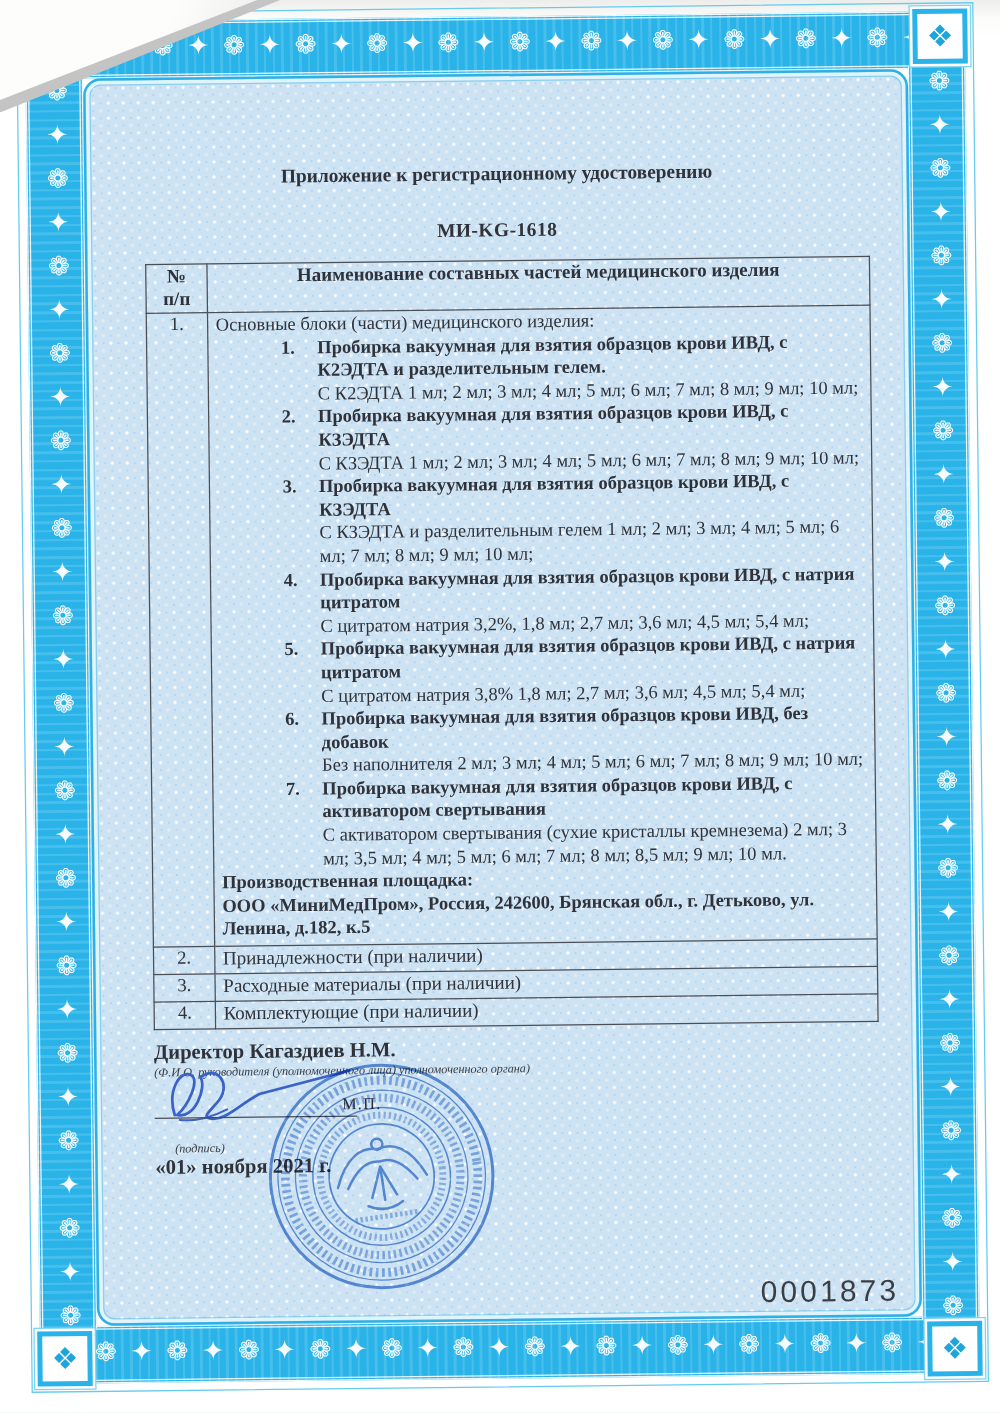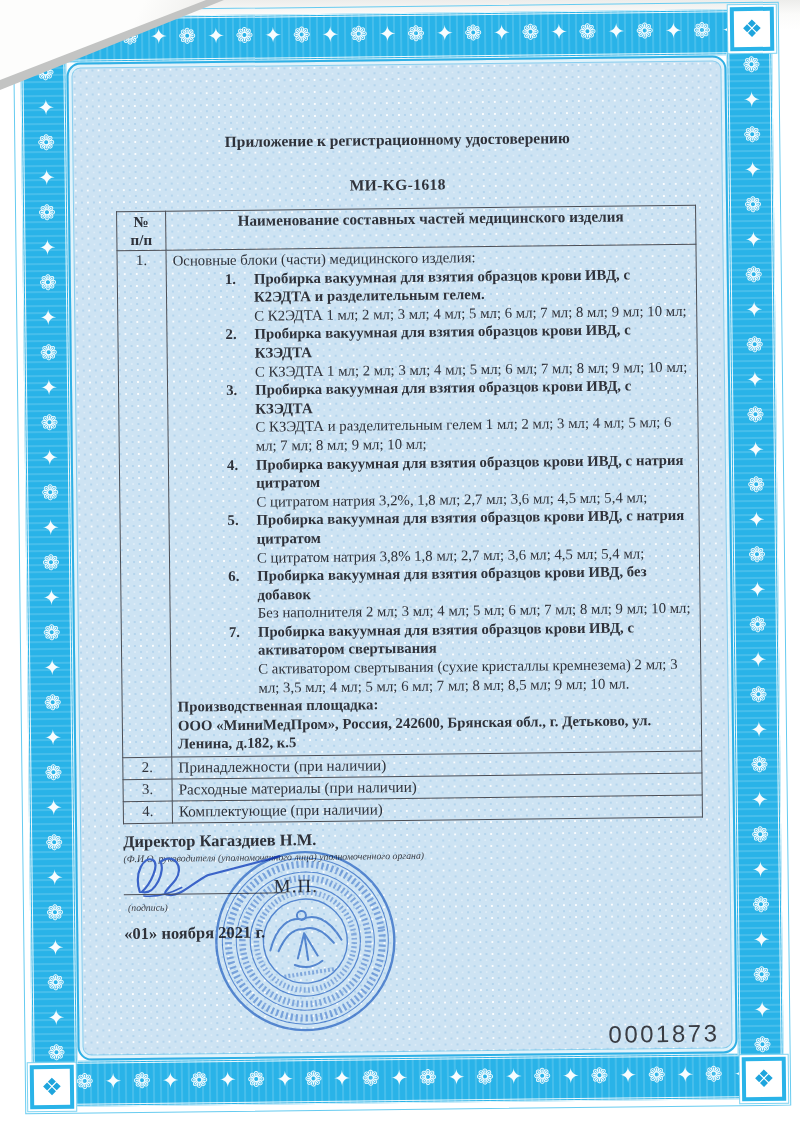--- a/index.html
+++ b/index.html
@@ -74,22 +74,22 @@
   .item .d { display:block; }
   .siteL, .siteA { margin:0; font-weight:bold; }
   td.rtxt { font-size:15.2px; padding:1px 6px 2px; }
 
   
   .sign { position:relative; margin:8px 0 0 46px; height:126px; width:420px; }
   .director { margin:0; font-weight:bold; font-size:16.5px; }
   .cap { margin:1px 0 0; font-style:italic; font-size:9.8px; color:#3a3d45; }
   .sig { position:absolute; left:6px; top:20px; width:160px; height:50px; }
   .sigline { position:absolute; left:0; top:62px; width:162px; border-bottom:1.4px solid #4c4e55; }
-  .mp { position:absolute; left:150px; top:45px; font-size:19px; letter-spacing:1px; }
-  .cap2 { position:absolute; left:0; top:66px; margin:4px; }
+  .mp { position:absolute; left:150px; top:45px; font-size:13px; letter-spacing:1px; }
+  .cap2 { position:absolute; left:0; top:66px; margin:16px; }
   .date { position:absolute; left:0; top:92px; margin:0; font-weight:bold; font-size:16.5px; }
 
   
   .stamp { position:absolute; left:131px; top:783px; width:192px; height:192px;
     opacity:.85; mix-blend-mode:multiply; transform:rotate(-8deg); }
   .serial { position:absolute; right:16px; bottom:4px;
     font-family:"Liberation Sans", sans-serif; font-size:24px; letter-spacing:2.5px;
     color:#3a3d44; }
 </style>
 </head>

